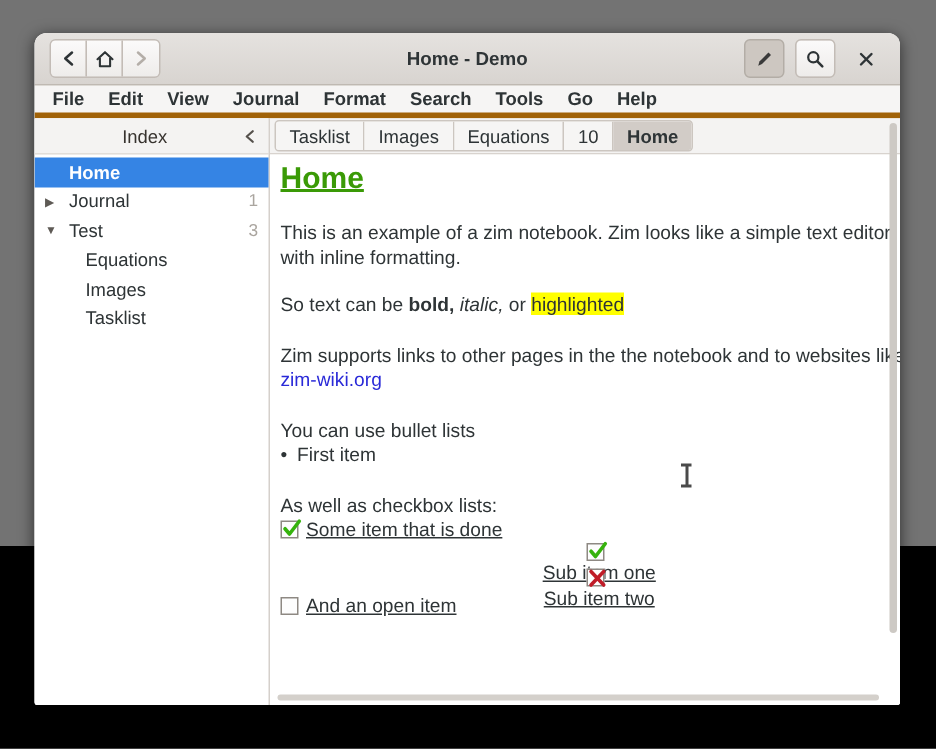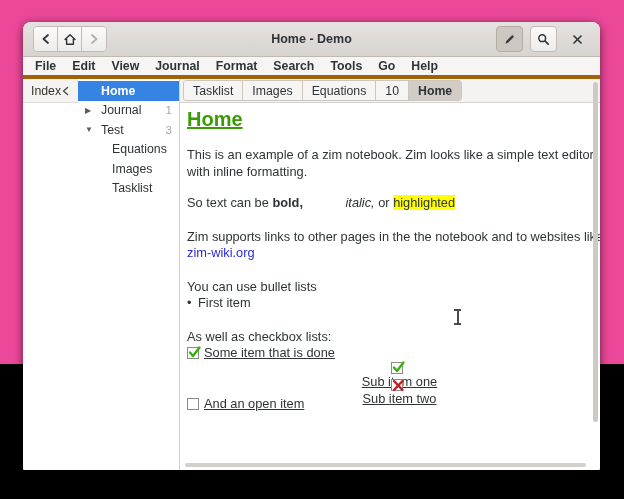--- a/index.html
+++ b/index.html
@@ -1,18 +1,18 @@
 <!DOCTYPE html>
 <html><head>
 <meta charset="utf-8">
 <style>
   * { margin:0; padding:0; box-sizing:border-box; }
   html,body { width:624px; height:499px; background:#000; overflow:hidden;
     font-family:"Liberation Sans","DejaVu Sans",sans-serif; }
-  .stage { position:relative; width:624px; height:364px; background:#ec4899; }
+  .stage { position:relative; width:624px; height:364px; background:#737373; }
 
   .window { position:absolute; left:23px; top:22px; width:577px; height:448px;
     background:#fff; border-radius:8px 8px 2px 2px; overflow:hidden;
     box-shadow:0 2px 10px rgba(0,0,0,.6); display:flex; flex-direction:column; }
 
   
   .titlebar { height:35px; flex:0 0 35px; background:linear-gradient(#e5e2df,#d8d4d0);
     border-bottom:1px solid #bfb9b2; display:flex; align-items:center; padding:0 10px;
     position:relative; }
   .tb-group { display:flex; border:1px solid #c3bcb6; border-radius:4px; overflow:hidden;
@@ -29,21 +29,21 @@
   .tb-btn.pressed { background:#cdc7c1; border-color:#b3ada6; }
   .tb-close { width:26px; height:26px; display:flex; align-items:center; justify-content:center; }
 
   
   .menubar { height:22px; flex:0 0 22px; background:#f6f5f4; display:flex;
     align-items:center; padding-left:4px; border-bottom:4px solid #a16207;font-weight:bold; }
   .menu-item { font-size:12.3px; color:#2e3436; padding:3px 8px; }
 
   
   .main { flex:1; display:flex; min-height:0; background:#fff; }
-  .sidebar { width:156px; flex:0 0 156px; background:#fff; display:flex; flex-direction:row; }
+  .sidebar { width:156px; flex:0 0 156px; background:#fff; display:flex; flex-direction:column;text-align:center; }
   .sb-header { height:24px; flex:0 0 24px; background:#f4f3f2; display:flex;
     align-items:center; padding:0 8px; border-bottom:1px solid #e2ded9; }
   .sb-title { font-size:12.3px; color:#37332f; flex:1; }
   .vdiv { width:1px; background:#d5d0cb; }
 
   .tree { flex:1; padding-top:2px; }
   .trow { height:19.5px; display:flex; align-items:center; font-size:12.3px;
     color:#2e3436; position:relative; }
   .trow .lbl { position:absolute; left:23px; }
   .trow.lvl1 .lbl { left:34px; }
@@ -63,21 +63,21 @@
   .tab.active { background:#d2ccc7; font-weight:bold; }
 
   .content { flex:1; background:#fff; position:relative; overflow:hidden;
     padding:3px 14px 0 7px; font-size:12.8px; line-height:16.5px; color:#2e3436; }
   .h1 { font-size:20px; font-weight:bold; color:#3a9a06; text-decoration:underline;
     line-height:26px; }
   .line { white-space:nowrap; }
   .gap { height:15px; }
   .gap2 { height:17px; }
   .b { font-weight:bold; }
-  .i { font-style:italic;margin-left:39px; }
+  .i { font-style:italic; }
   .hl { background:#ffff00; }
   .link { color:#2a2ad8; }
   .bullet-dot { display:inline-block; width:11px; text-align:left; }
 
   .cb-row { height:16.8px; display:flex; align-items:center;text-decoration:underline; }
   .cb-row.ind { padding-left:26px;flex-direction:column; }
   .cbx { width:12px; height:12px; border:1px solid #8e8983; background:#fdfdfd;
     margin-right:5px; position:relative; flex:0 0 12px; }
   .cbx svg { position:absolute; left:-1px; top:-3px; overflow:visible; }
 

